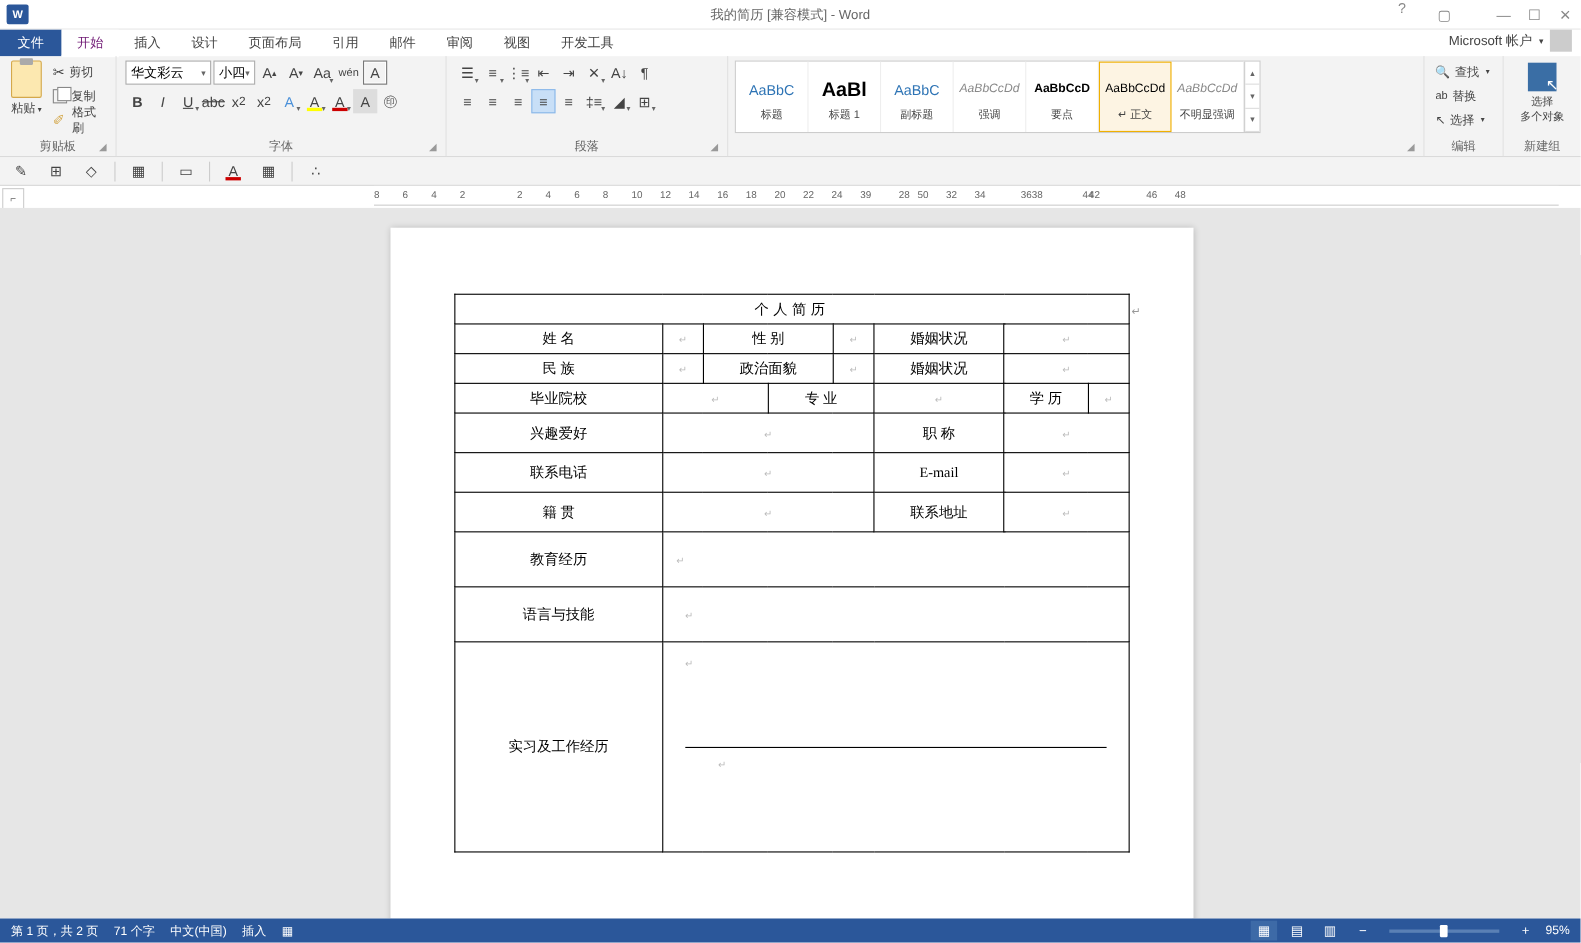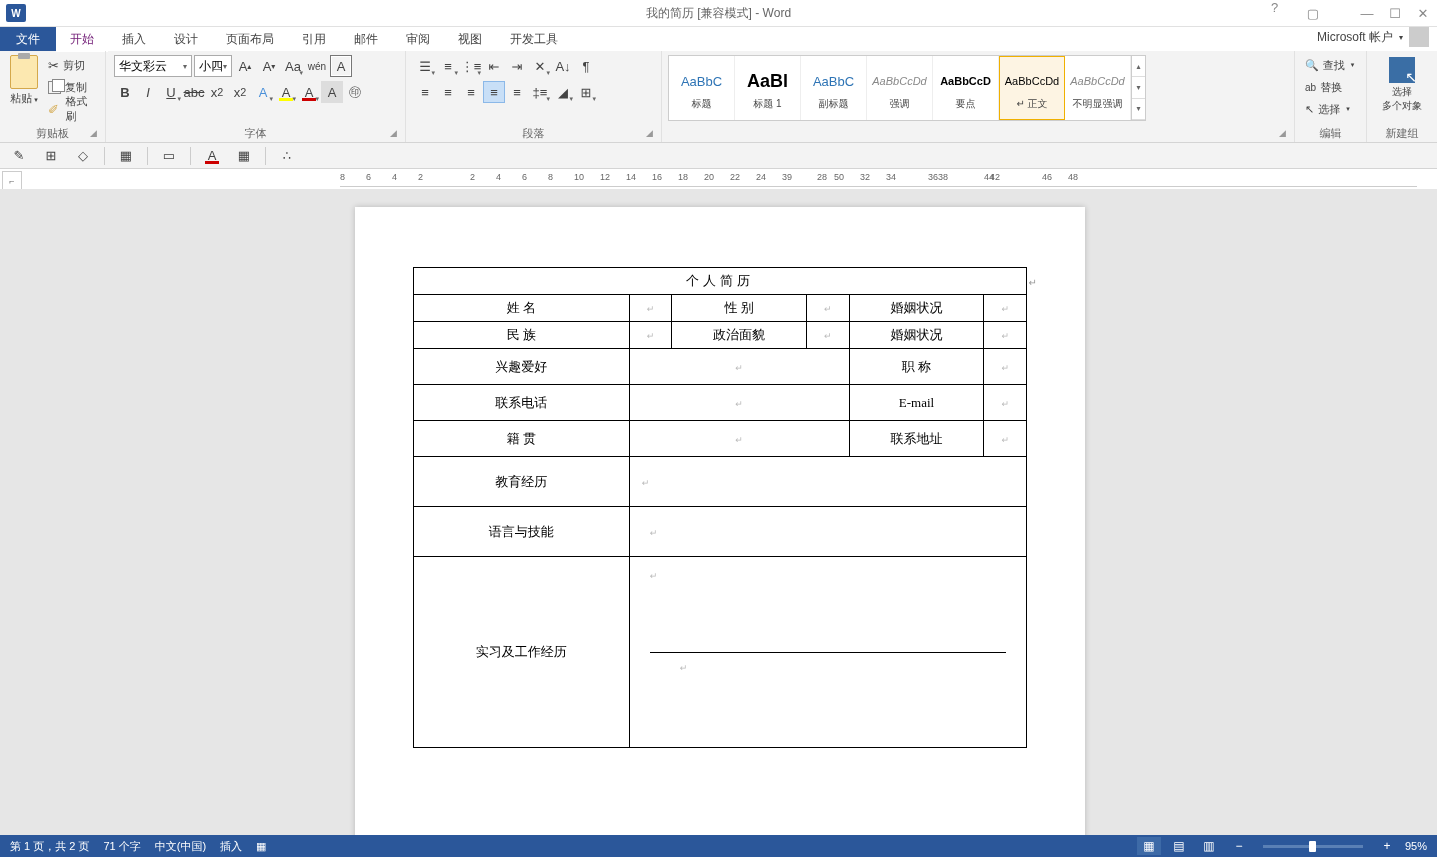--- a/index.html
+++ b/index.html
@@ -383,20 +383,28 @@
             <td class="empty-cell" colspan="3"></td>
       </tr>
       <tr>
         <td class="label-cell">民 族</td>
             <td class="empty-cell"></td>
         <td class="label-cell" colspan="2">政治面貌</td>
             <td class="empty-cell"></td>
         <td class="label-cell" colspan="2">婚姻状况</td>
             <td class="empty-cell" colspan="3"></td>
       </tr>
+      <tr>
+        <td class="label-cell">毕业院校</td>
+            <td class="empty-cell" colspan="2"></td>
+        <td class="label-cell" colspan="2">专 业</td>
+            <td class="empty-cell" colspan="2"></td>
+        <td class="label-cell">学 历</td>
+            <td class="empty-cell" colspan="2"></td>
+      </tr>
       <tr style="height:36px">
         <td class="label-cell">兴趣爱好</td>
             <td class="empty-cell" colspan="4"></td>
         <td class="label-cell" colspan="2">职 称</td>
             <td class="empty-cell" colspan="3"></td>
       </tr>
       <tr style="height:36px">
         <td class="label-cell">联系电话</td>
             <td class="empty-cell" colspan="4"></td>
         <td class="label-cell" colspan="2">E-mail</td>

